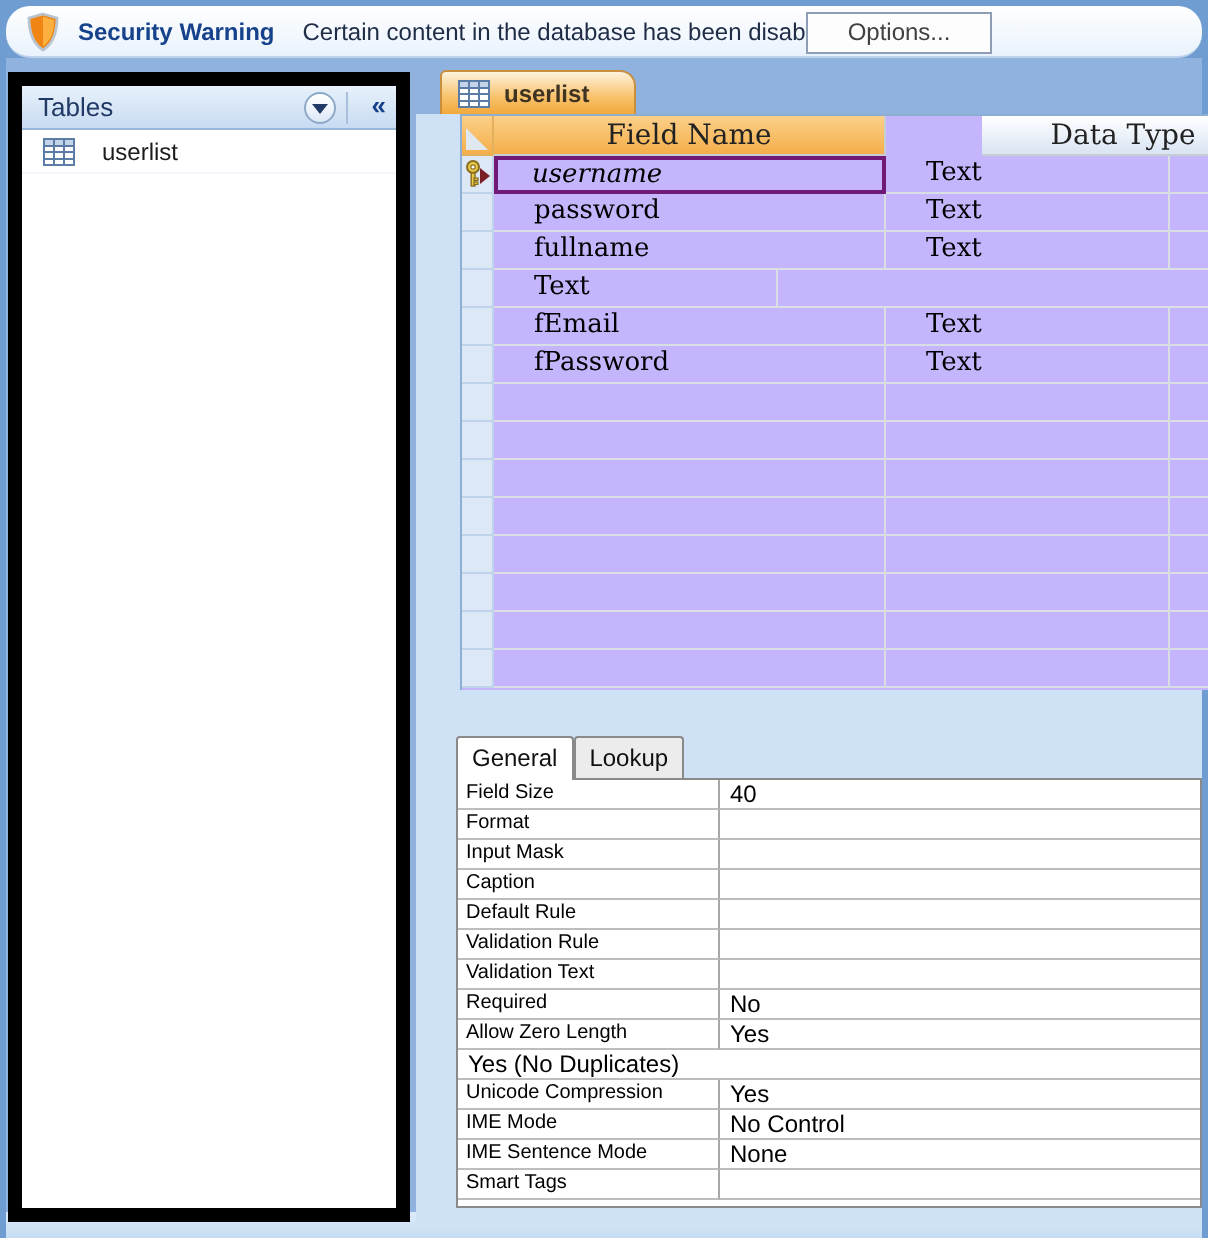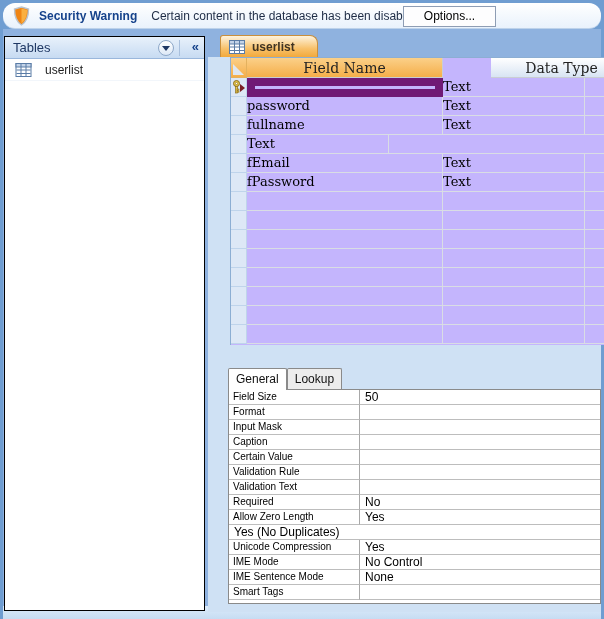--- a/index.html
+++ b/index.html
@@ -18,39 +18,39 @@
     position:absolute; left:3px; top:3px; right:3px; height:26px;
     background:linear-gradient(#ffffff,#e9f2fc);
     border-bottom:1px solid #bdd2ea;
     display:flex; align-items:center;border-radius:12px;
   }
   .shield { width:17px; height:20px; margin-left:10px; flex:0 0 auto; }
   .mb-title { font-weight:bold; color:#15428b; margin-left:9px; font-size:12px; }
   .mb-text { color:#1e2c45; margin-left:14px; font-size:12px; }
   .options-btn {
     position:absolute; left:400px; top:3px; width:93px; height:21px;
-    background:#fdfdfe; border:1px solid #8e9db4; color:#000000;
+    background:#fdfdfe; border:1px solid #8e9db4; color:#404040;
     font-size:12px; text-align:center; line-height:19px; cursor:pointer;
     font-family:"Liberation Sans", sans-serif;
   }
 
   
   .workspace-bg {
     position:absolute; left:3px; top:29px; right:3px; bottom:0;
     background:#8fb2df;
   }
   .bottom-strip {
     position:absolute; left:3px; right:3px; bottom:0; height:13px;
     background:linear-gradient(#dcebfa,#c6dcf2);
   }
 
   
   .nav-pane {
     position:absolute; left:4px; top:36px; width:201px; height:575px;
-    background:#ffffff; border:1px solid #000000;
+    background:#ffffff; border:7px solid #000000;
   }
   .nav-header {
     height:22px; background:linear-gradient(#e8f1fb,#c7dbf2);
     border-bottom:1px solid #9ab7dc;
     display:flex; align-items:center; position:relative;
   }
   .nav-title { color:#1f3864; font-size:13px; margin-left:8px; }
   .nav-menu-btn {
     position:absolute; right:30px; top:3px; width:16px; height:16px;
     border:1px solid #8ea8c8; border-radius:50%;
@@ -121,29 +121,29 @@
   .fg-col-head.plain  { background:linear-gradient(#ffffff,#d8e4f3); width:142px;margin-left:48px; }
   .fg-col-head.plain2 { background:linear-gradient(#ffffff,#d8e4f3); flex:1; border-right:none; }
 
   .fg-row { display:flex; height:19px; }
   .fg-sel {
     width:16px; flex:0 0 auto; background:#dde8f6;
     border-right:1px solid #bfd4eb; border-bottom:1px solid #bfd4eb;
     position:relative;
   }
   .fg-cell {
-    font-size:13px; color:#000; line-height:18px; padding-left:0;
+    font-size:13px; color:#000; line-height:18px; padding-left:20px;
     border-right:1px solid #d9dde4; border-bottom:1px solid #d9dde4;
     overflow:hidden; white-space:nowrap;
   }
   .fg-cell.name { width:196px; }
   .fg-cell.type { width:142px; }
   .fg-cell.desc { flex:1; border-right:none; }
   .fg-cell.current {
-    border:8px solid #701a75; line-height:15px; padding-left:3px;
+    border:2px solid #701a75; line-height:15px; padding-left:17px;font-style:italic;
   }
   .key-glyph { position:absolute; left:1px; top:2px; }
   .cur-arrow {
     position:absolute; right:1px; top:6px; width:0; height:0;
     border-top:4px solid transparent; border-bottom:4px solid transparent;
     border-left:5px solid #7b1f24;
   }
 
   
   .props-pane {
@@ -333,36 +333,36 @@
   </div>
 
   <div class="props-pane">
     <div class="prop-tabs" id="prop-tabs">
         <div class="prop-tab active">General</div>
         <div class="prop-tab">Lookup</div>
       </div>
     <div class="prop-grid" id="prop-grid">
         <div class="prop-row">
           <div class="prop-name">Field Size</div>
-          <div class="prop-value">50</div>
+          <div class="prop-value">40</div>
         </div>
         <div class="prop-row">
           <div class="prop-name">Format</div>
           <div class="prop-value"></div>
         </div>
         <div class="prop-row">
           <div class="prop-name">Input Mask</div>
           <div class="prop-value"></div>
         </div>
         <div class="prop-row">
           <div class="prop-name">Caption</div>
           <div class="prop-value"></div>
         </div>
         <div class="prop-row">
-          <div class="prop-name">Certain Value</div>
+          <div class="prop-name">Default Rule</div>
           <div class="prop-value"></div>
         </div>
         <div class="prop-row">
           <div class="prop-name">Validation Rule</div>
           <div class="prop-value"></div>
         </div>
         <div class="prop-row">
           <div class="prop-name">Validation Text</div>
           <div class="prop-value"></div>
         </div>

